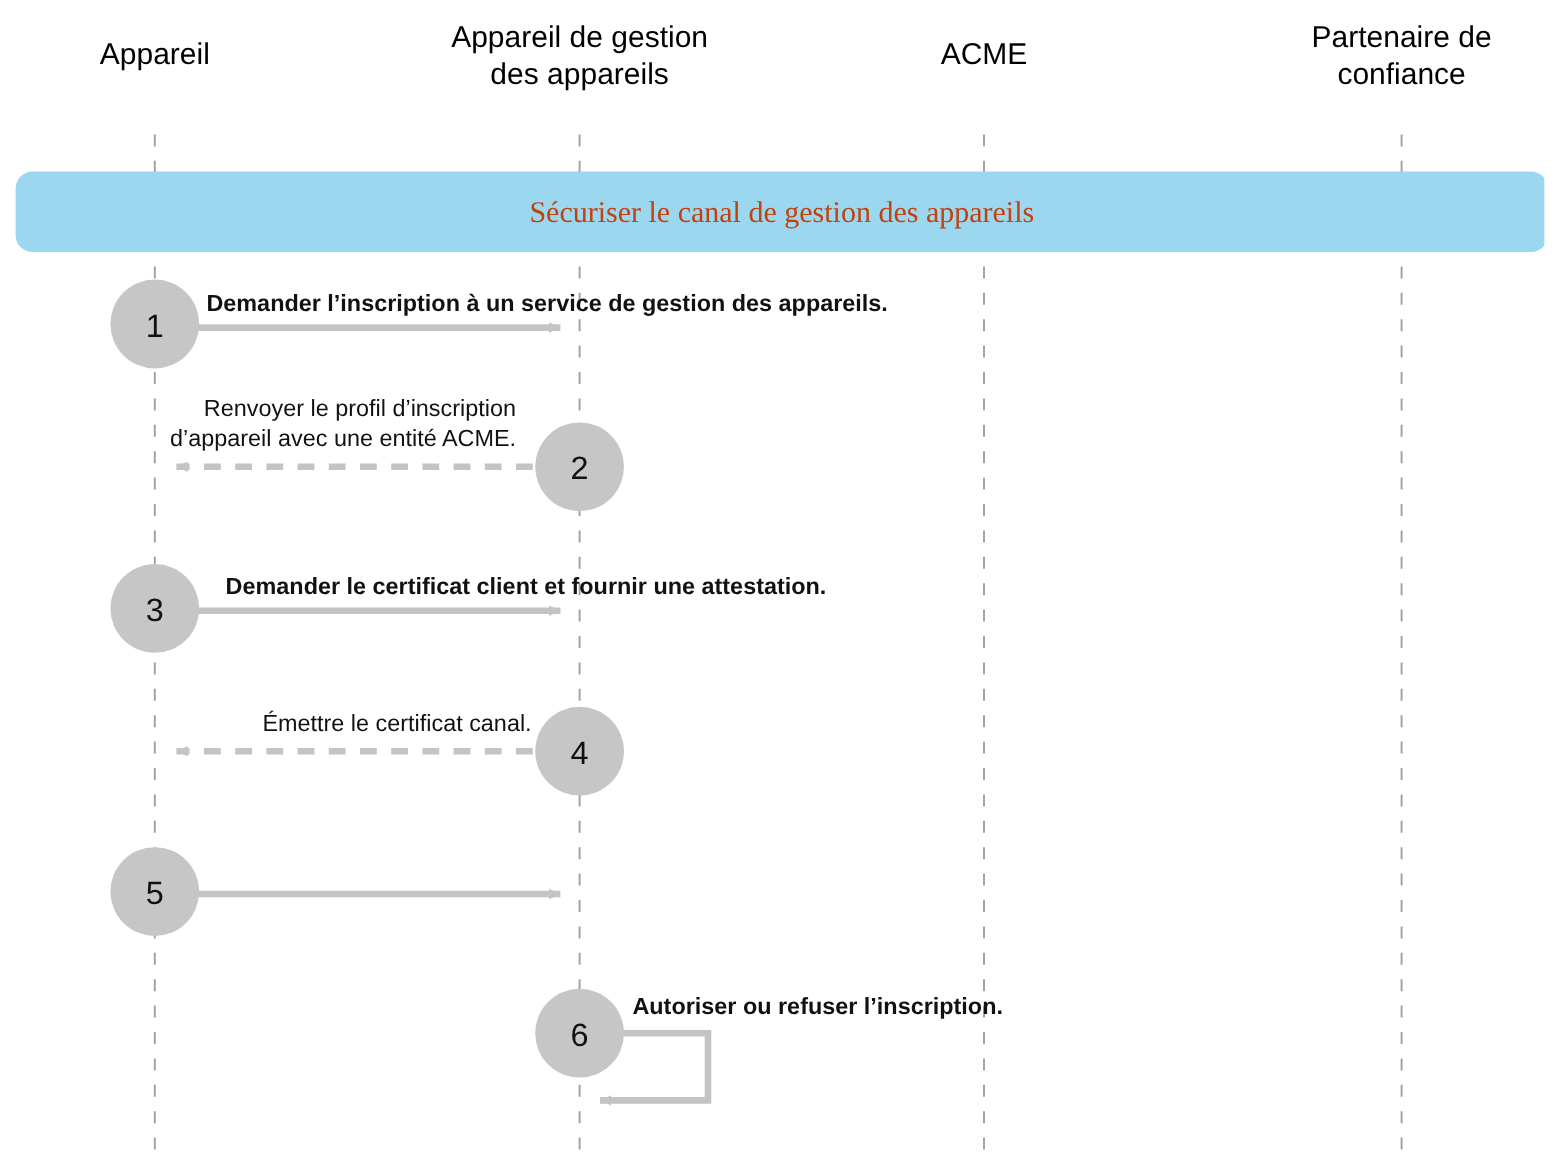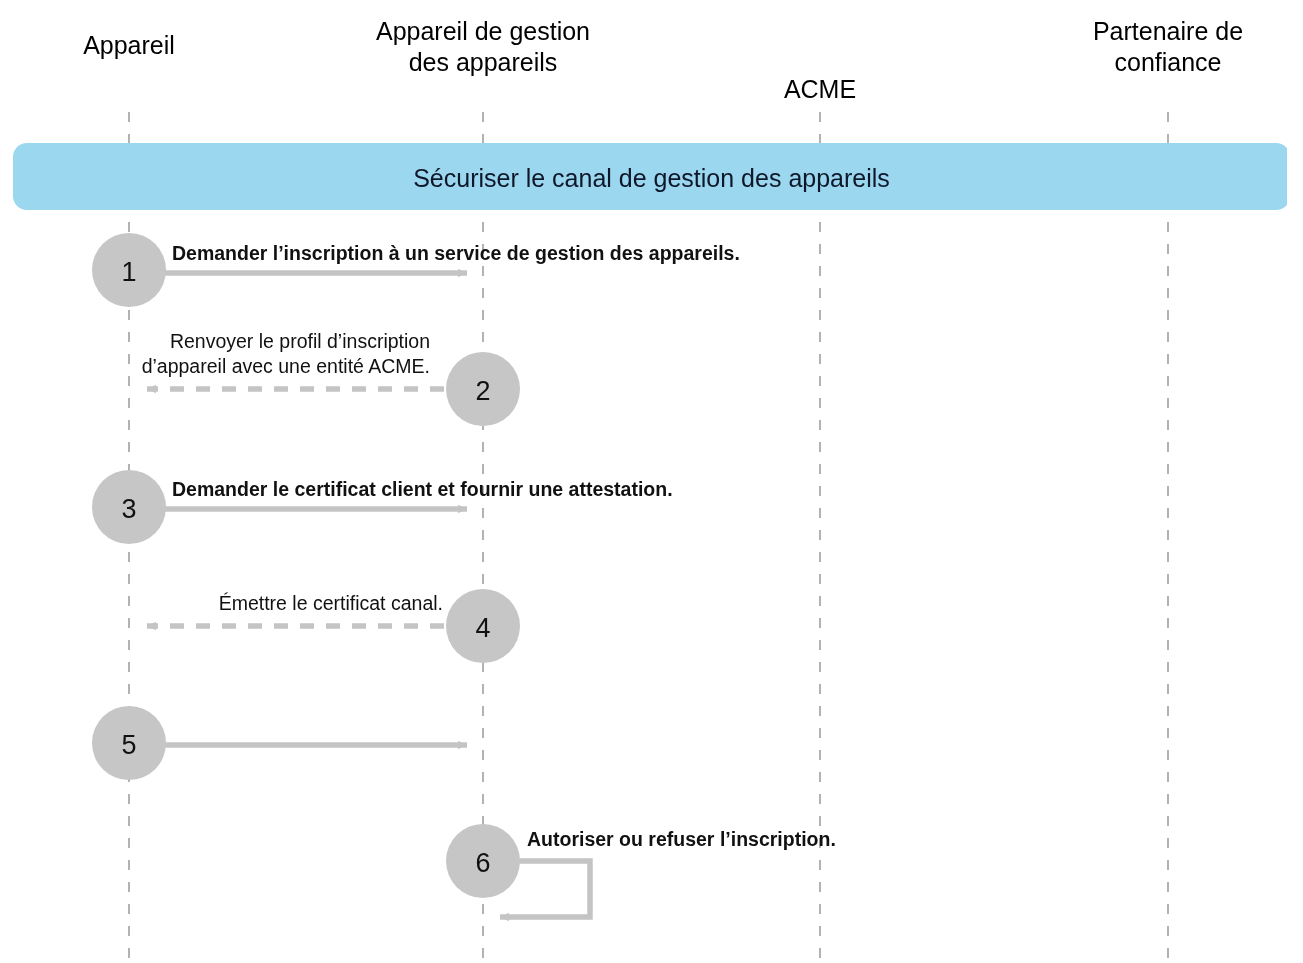--- a/index.html
+++ b/index.html
@@ -34,23 +34,23 @@
     line-height: 31px;
     color: #000000;
     white-space: pre-line;
     transform: translateX(-50%);
   }
   .banner-label {
     position: absolute;
     left: 0;
     width: 1303px;
     text-align: center;
-    font-family: Liberation Sans, sans-serif;
+    font-family: Liberation Serif, serif;
     font-size: 25px;
-    color: #0f172a;
+    color: #c2410c;
   }
   .msg-label {
     position: absolute;
     font-family: "Liberation Sans", sans-serif;
     font-size: 19.5px;
     line-height: 25px;
     color: #111111;
     white-space: pre-line;
   }
   .msg-label.align-left  { text-align: left; font-weight: bold; }
@@ -121,33 +121,33 @@
       <circle cx="129" cy="743" r="37" fill="#C6C6C6"></circle>
       <circle cx="483" cy="861" r="37" fill="#C6C6C6"></circle>
     </g>
   </svg>
 
   <div class="col-title" style="left:129px; top:30px; width:300px;">Appareil</div>
 
   <div class="col-title" style="left:483px; top:16px; width:360px;">Appareil de gestion
 des appareils</div>
 
-  <div class="col-title" style="left:820px; top:30px; width:260px;margin-top:44px;">ACME</div>
+  <div class="col-title" style="left:820px; top:30px; width:260px;">ACME</div>
 
   <div class="col-title" style="left:1168px; top:16px; width:300px;">Partenaire de
 confiance</div>
 
   <div class="banner-label" style="top:164px;">Sécuriser le canal de gestion des appareils</div>
 
   <div class="msg-label align-left" style="left:172px; top:241px;">Demander l’inscription à un service de gestion des appareils.</div>
 
   <div class="msg-label align-right" style="left:430px; top:329px;">Renvoyer le profil d’inscription
 d’appareil avec une entité ACME.</div>
 
-  <div class="msg-label align-left" style="left:172px; top:477px;">Demander le certificat client et fournir une attestation.</div>
+  <div class="msg-label align-left" style="left:188px; top:477px;">Demander le certificat client et fournir une attestation.</div>
 
   <div class="msg-label align-right" style="left:443px; top:591px;">Émettre le certificat canal.</div>
 
 
   <div class="msg-label align-left" style="left:527px; top:827px;">Autoriser ou refuser l’inscription.</div>
 
   <div class="step-num" style="left:129px; top:272px;">1</div>
   <div class="step-num" style="left:483px; top:391px;">2</div>
   <div class="step-num" style="left:129px; top:509px;">3</div>
   <div class="step-num" style="left:483px; top:628px;">4</div>

